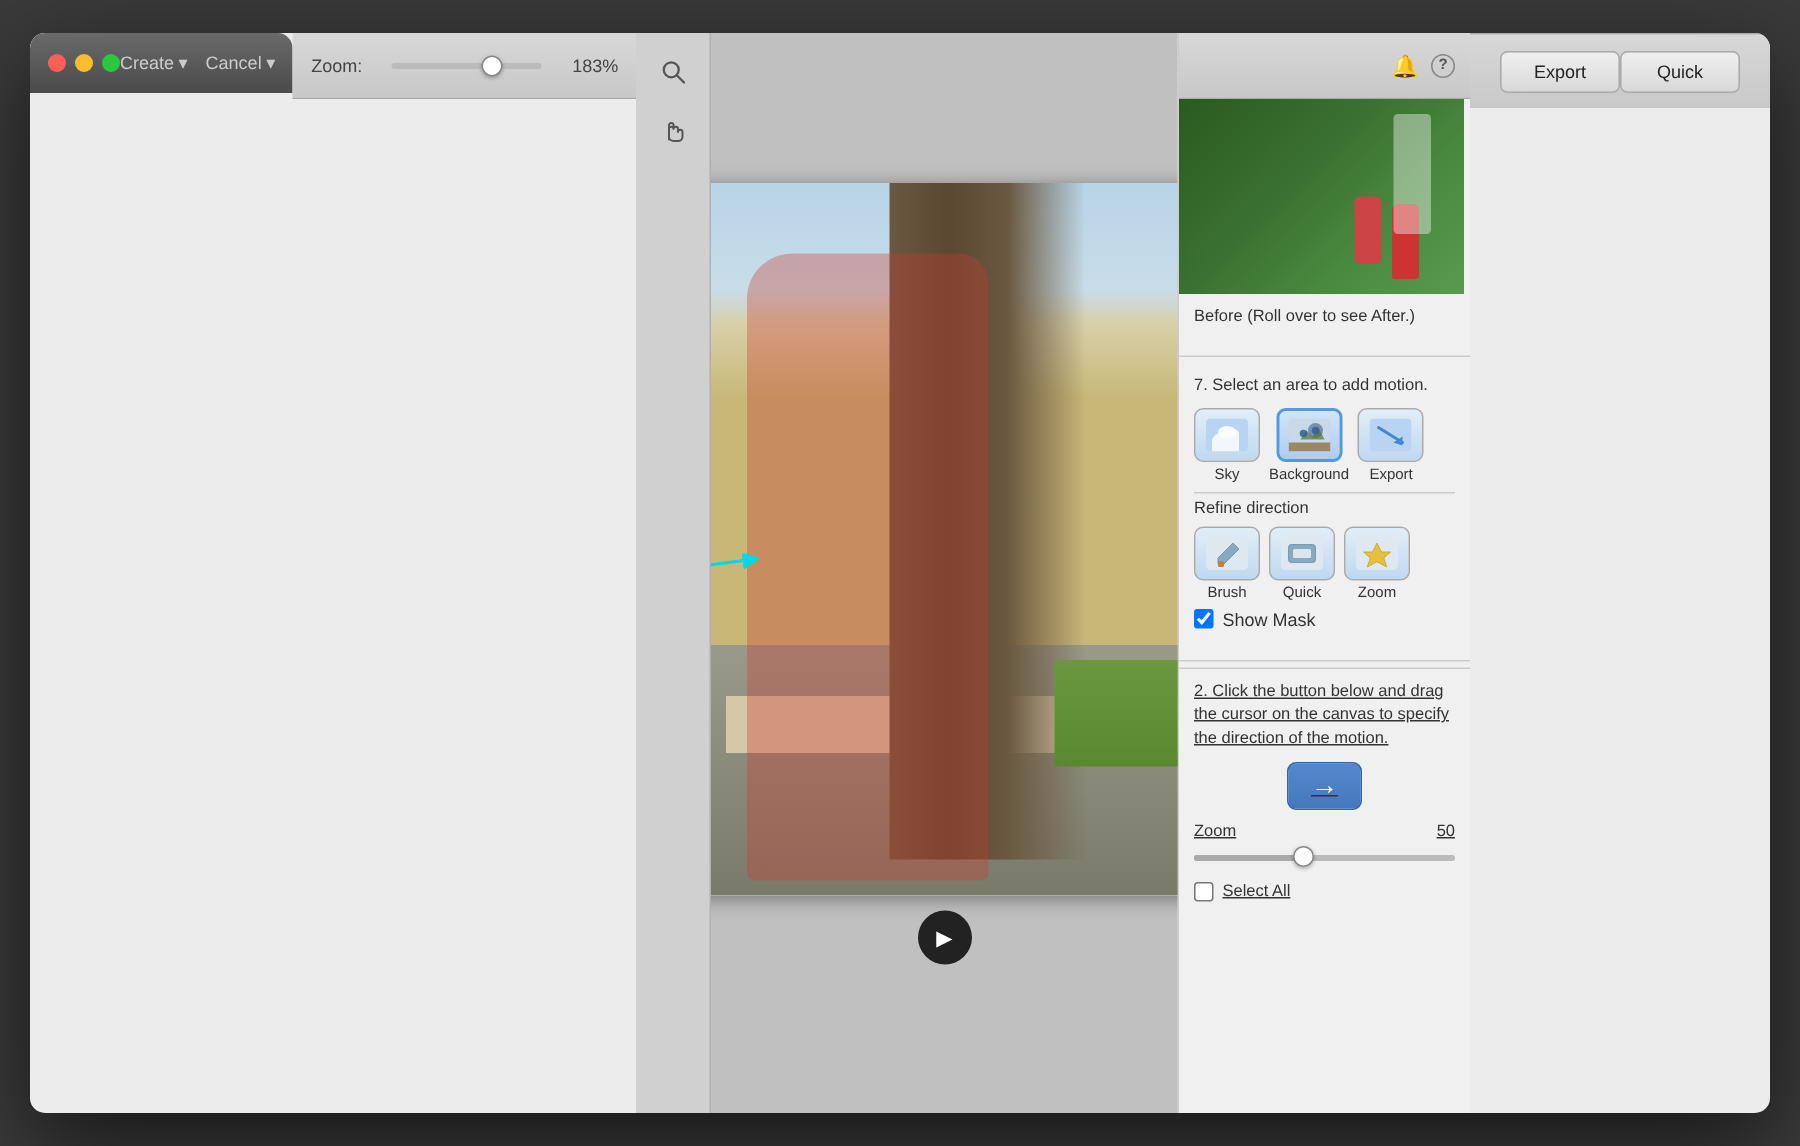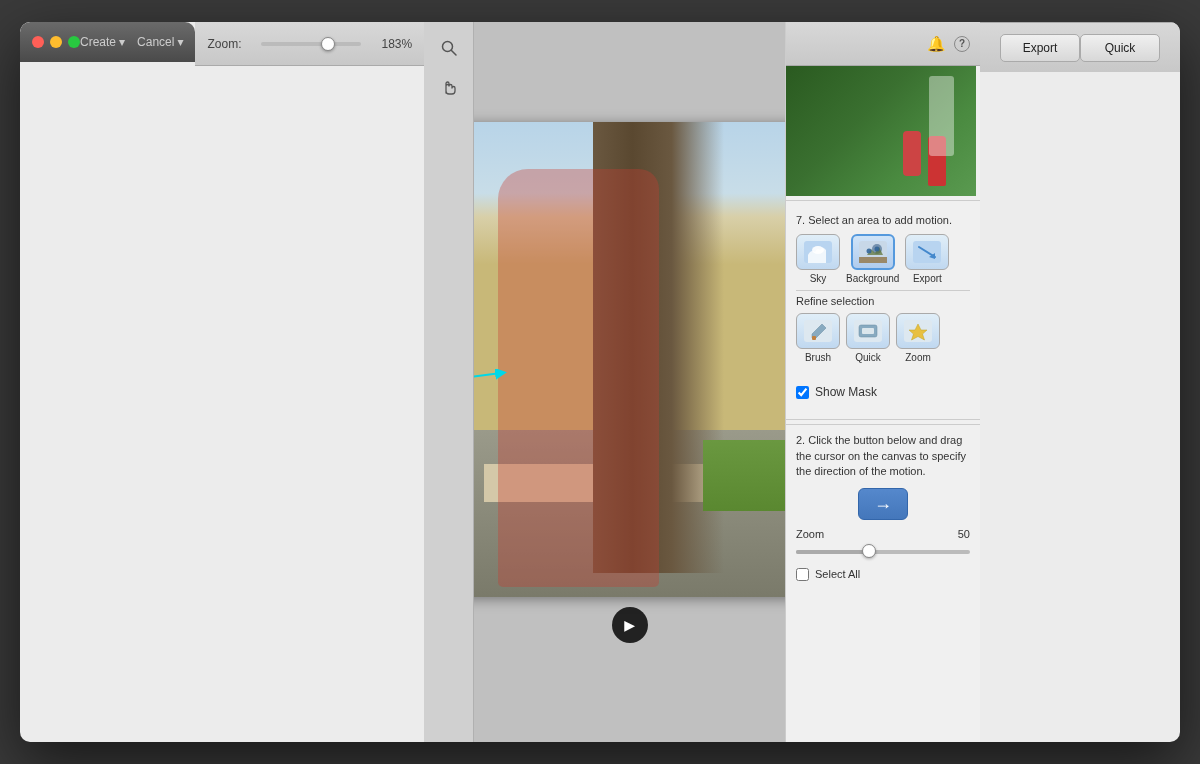--- a/index.html
+++ b/index.html
@@ -256,35 +256,36 @@
       margin: 4px 0;
     }
     .refine-label {
       font-size: 11px;
       color: #333;
       margin-bottom: 6px;
     }
     .refine-buttons {
       display: flex;
       gap: 6px;
-      margin-bottom: 22px;
+      margin-bottom: 5px;
     }
     .show-mask-row {
       display: flex;
       align-items: center;
       gap: 6px;
       margin-bottom: 8px;
     }
     .show-mask-row input[type="checkbox"] {
       width: 13px;
       height: 13px;
     }
     .motion-section {
       padding: 8px 10px;
       border-top: 1px solid #ccc;
+      text-decoration: underline;
     }
     .motion-text {
       font-size: 11px;
       color: #333;
       line-height: 1.4;
       margin-bottom: 8px;
     }
     .motion-btn {
       width: 50px;
       height: 32px;
@@ -539,20 +540,23 @@
         <span style="font-size:14px; color:#555; font-weight:bold; border:1px solid #888; border-radius:50%; width:16px; height:16px; display:flex; align-items:center; justify-content:center; font-size:10px;">?</span>
       </div>
 
       <div class="preview-img">
 
         <div style="position:absolute;inset:0;background:linear-gradient(135deg,#2a5a20 0%,#3a7030 40%,#4a8a40 70%,#5a9a50 100%);"></div>
         <div style="position:absolute;right:30px;bottom:10px;width:18px;height:50px;background:#cc3333;border-radius:4px 4px 2px 2px;"></div>
         <div style="position:absolute;right:22px;top:10px;width:25px;height:80px;background:rgba(255,255,255,0.4);border-radius:3px;"></div>
       </div>
 
+      <div class="panel-section">
+        <div class="section-text">Before (Roll over to see After.)</div>
+      </div>
 
       <div class="divider"></div>
 
       <div class="panel-section">
         <div class="section-text">7. Select an area to add motion.</div>
         <div class="selection-buttons">
 
           <button class="sel-btn">
             <div class="sel-btn-icon">
               <svg width="28" height="22" viewBox="0 0 28 22">
@@ -586,21 +590,21 @@
                 <line x1="6" y1="6" x2="22" y2="16" stroke="#4488cc" stroke-width="2" stroke-linecap="round"></line>
                 <polygon points="22,12 22,18 16,16" fill="#4488cc"></polygon>
               </svg>
             </div>
             <span>Export</span>
           </button>
         </div>
 
         <div class="divider"></div>
 
-        <div class="refine-label">Refine selection</div>
+        <div class="refine-label">Refine direction</div>
         <div class="refine-buttons">
           <button class="sel-btn">
             <div class="sel-btn-icon">
               <svg width="28" height="22" viewBox="0 0 28 22">
                 <rect width="28" height="22" rx="3" fill="#dde8f0"></rect>
                 <path d="M18 4 L22 8 L12 18 L8 18 L8 14 Z" fill="#88aac0" stroke="#6688a0" stroke-width="0.5"></path>
                 <rect x="8" y="16" width="4" height="4" rx="1" fill="#c08040"></rect>
               </svg>
             </div>
             <span>Brush</span>

